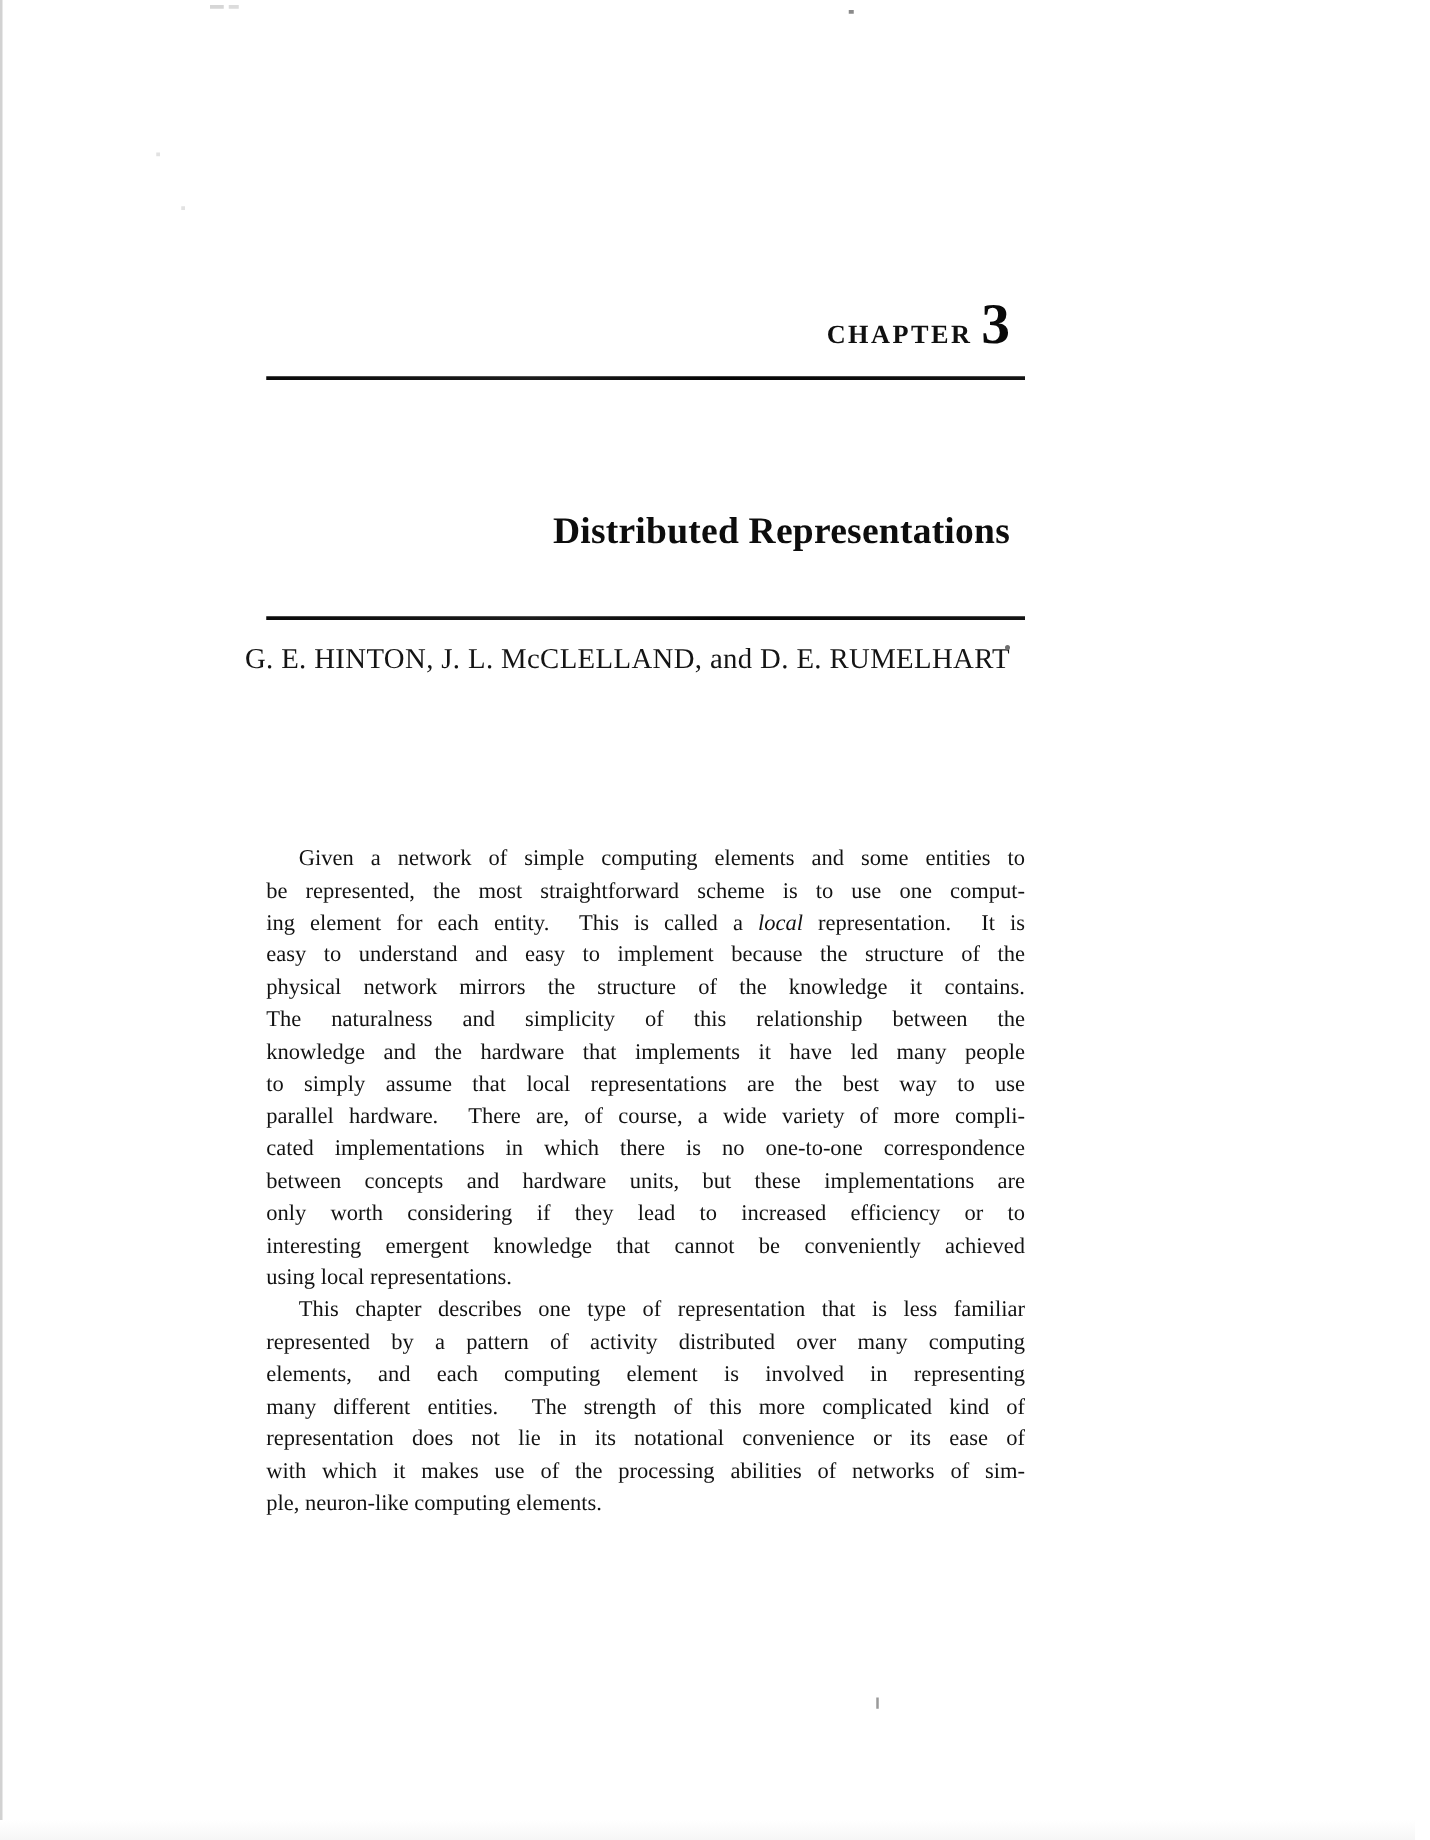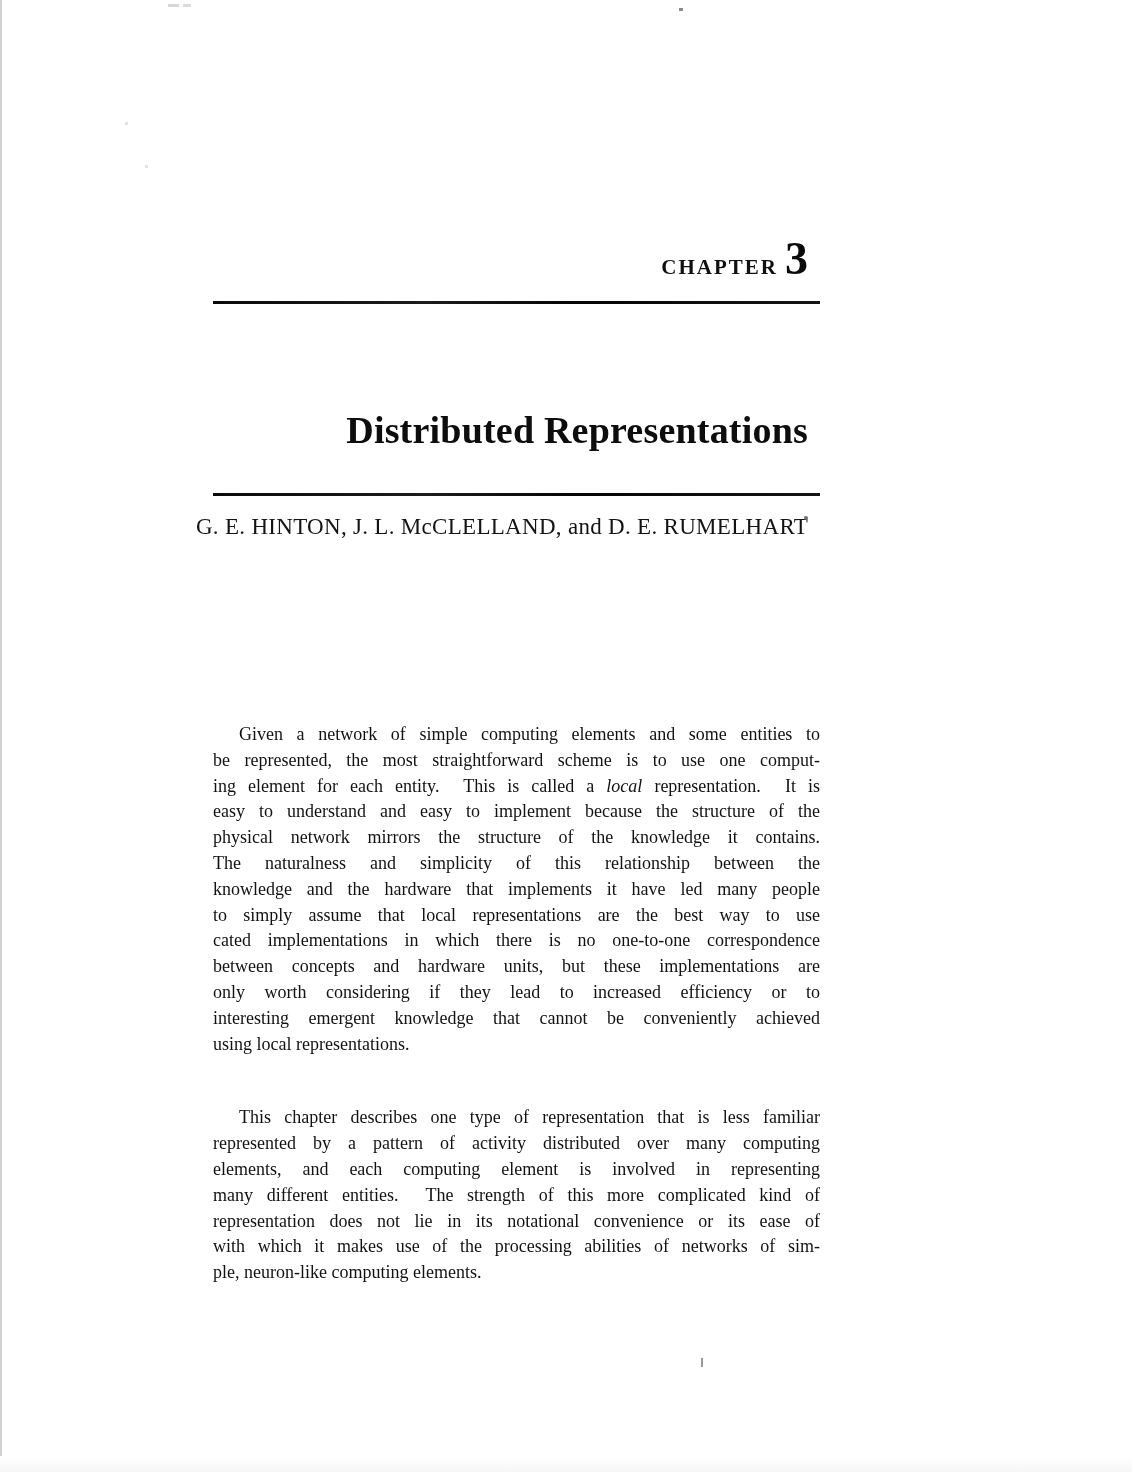--- a/index.html
+++ b/index.html
@@ -38,21 +38,21 @@
     width: 607px;
     height: 3px;
     background: linear-gradient(90deg, #0a0a0a 0%, #1c1c1c 35%, #050505 60%, #141414 100%);
   }
   .rule-top { top: 301px; }
   .rule-mid { top: 493px; }
   .page-title {
     position: absolute;
     top: 408px;
     right: 324px;
-    font-size: 38px;
+    font-size: 30px;
     font-weight: 700;
     letter-spacing: 0.2px;
     color: #0d0d0d;
     white-space: nowrap;
   }
   .authors {
     position: absolute;
     top: 514px;
     right: 324px;
     font-size: 23px;
@@ -68,21 +68,21 @@
     width: 607px;
     font-size: 18px;
     line-height: 25.8px;
     color: #121212;
   }
   .bodyline {
     text-align: justify;
     text-align-last: justify;
   }
   .bodyline.lastline { text-align-last: left; }
-  .bodyline.indent { text-indent: 26px; margin-top: 48px; }
+  .bodyline.indent { text-indent: 26px; }
   .bodyline i { }
   .artifact { position: absolute; pointer-events: none; }
   .left-edge-line {
     left: 0; top: 0; width: 2px; height: 1472px;
     background: #d2d2d2;
   }
   .bottom-band {
     left: 0; top: 1456px; width: 1144px; height: 16px;
     background: linear-gradient(180deg, #ffffff 0%, #f6f6f6 100%);
   }
@@ -107,20 +107,21 @@
 
   <div class="body-text">
       <div class="bodyline indent">Given a network of simple computing elements and some entities to</div>
       <div class="bodyline">be represented, the most straightforward scheme is to use one comput-</div>
       <div class="bodyline">ing element for each entity.&nbsp; This is called a <i>local</i> representation.&nbsp; It is</div>
       <div class="bodyline">easy to understand and easy to implement because the structure of the</div>
       <div class="bodyline">physical network mirrors the structure of the knowledge it contains.</div>
       <div class="bodyline">The naturalness and simplicity of this relationship between the</div>
       <div class="bodyline">knowledge and the hardware that implements it have led many people</div>
       <div class="bodyline">to simply assume that local representations are the best way to use</div>
+      <div class="bodyline">parallel hardware.&nbsp; There are, of course, a wide variety of more compli-</div>
       <div class="bodyline">cated implementations in which there is no one-to-one correspondence</div>
       <div class="bodyline">between concepts and hardware units, but these implementations are</div>
       <div class="bodyline">only worth considering if they lead to increased efficiency or to</div>
       <div class="bodyline">interesting emergent knowledge that cannot be conveniently achieved</div>
       <div class="bodyline lastline">using local representations.</div>
       <div class="bodyline indent">This chapter describes one type of representation that is less familiar</div>
       <div class="bodyline">represented by a pattern of activity distributed over many computing</div>
       <div class="bodyline">elements, and each computing element is involved in representing</div>
       <div class="bodyline">many different entities.&nbsp; The strength of this more complicated kind of</div>
       <div class="bodyline">representation does not lie in its notational convenience or its ease of</div>

